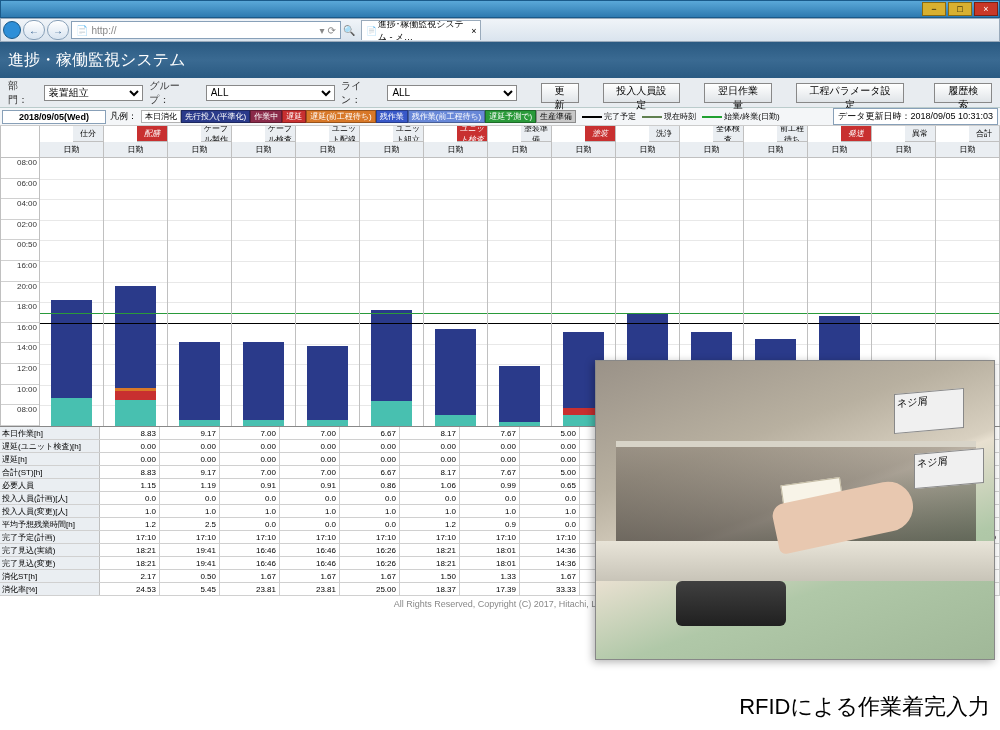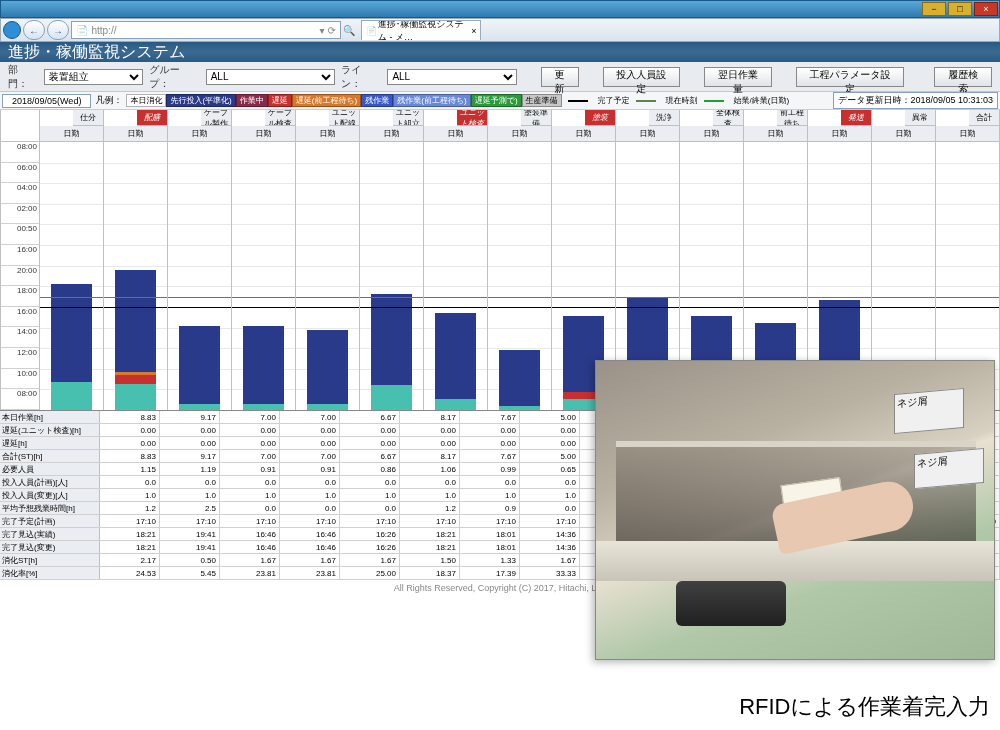--- a/index.html
+++ b/index.html
@@ -9,42 +9,42 @@
 .titlebar .winbtn { width: 24px; height: 14px; margin: 0 1px; background: #d8b030; border: 1px solid #8a6a10; display: flex; align-items: center; justify-content: center; font-size: 9px; }
 .titlebar .winbtn.close { background: #c83828; border-color: #802010; color: #fff; }
 
 .ie-bar { height: 24px; background: linear-gradient(#f0f4f8,#dae4ee); border: 1px solid #9ab; display: flex; align-items: center; font-size: 10px; padding: 0 2px; gap: 2px; }
 .ie-bar .ie-icon { width: 18px; height: 18px; background: #2e8fd8; border-radius: 50%; border: 1px solid #1a5a8a; }
 .navbtn { width: 22px; height: 20px; border: 1px solid #88a0b8; background: linear-gradient(#fff,#d8e4f0); border-radius: 10px; display: flex; align-items: center; justify-content: center; font-size: 10px; color: #2a5a8a; }
 .url-box { flex: 0 0 270px; height: 18px; border: 1px solid #88a0b8; background: #fff; display: flex; align-items: center; padding: 0 4px; color: #888; font-size: 10px; gap: 3px; }
 .tab { flex: 0 0 120px; height: 20px; border: 1px solid #9ab; border-bottom: none; background: #fff; display: flex; align-items: center; padding: 0 4px; font-size: 9px; margin-left: 4px; overflow: hidden; }
 .tab .close { margin-left: auto; }
 
-.app-title { height: 20px; background: linear-gradient(#2a5a82,#3a6a92,#2a5a82); color: #fff; font-size: 16px; display: flex; align-items: center; padding: 0 8px; }
+.app-title { height: 36px; background: linear-gradient(#2a5a82,#3a6a92,#2a5a82); color: #fff; font-size: 16px; display: flex; align-items: center; padding: 0 8px; }
 
 .filter-bar { height: 30px; background: #e8ecf0; border-bottom: 1px solid #bcc; display: flex; align-items: center; padding: 0 8px; gap: 6px; font-size: 10px; }
 .filter-bar label { color: #333; }
 .filter-bar select { height: 16px; font-size: 10px; border: 1px solid #888; background: #fff; }
 .fbtn { height: 20px; padding: 0 8px; background: linear-gradient(#fff,#e0e4e8); border: 1px solid #888; font-size: 10px; cursor: pointer; margin-left: 18px; }
 .spacer { flex: 1; }
 
 .info-row { height: 18px; background: #f4f6f8; display: flex; align-items: center; font-size: 9px; padding: 0 2px; gap: 2px; border-bottom: 1px solid #ccc; }
-.date-chip { border: 1px solid #88a0b8; background: #fff; padding: 1px 9px; }
+.date-chip { border: 1px solid #88a0b8; background: #fff; padding: 1px 16px; font-weight: bold; }
 .legend-label { padding: 0 2px; }
 .legtag { padding: 1px 3px; border: 1px solid rgba(0,0,0,0.3); font-size: 8px; }
 .leg-white { background: #fff; }
 .leg-navy { background: #2a3a8a; color: #fff; }
 .leg-maroon { background: #8a2a4a; color: #fff; }
 .leg-red { background: #c83030; color: #fff; }
 .leg-orange { background: #d87828; color: #fff; }
 .leg-blue { background: #3858c8; color: #fff; }
 .leg-lblue { background: #6888d8; color: #fff; }
 .leg-green { background: #2a9a3a; color: #fff; }
 .leg-gray { background: #c8c8c8; }
-.leg-line { display: inline-flex; align-items: center; gap: 10px; font-size: 8px; }
+.leg-line { display: inline-flex; align-items: center; gap: 2px; font-size: 8px; }
 .leg-line .sw { width: 20px; height: 2px; }
 .ts-chip { margin-left: auto; border: 1px solid #88a0b8; background: #fff; padding: 1px 4px; }
 
 .content { display: flex; height: 560px; }
 .hours-col { width: 40px; display: flex; flex-direction: column; }
 .hour-hdr { height: 32px; border: 1px solid #c0c0c0; border-top: none; }
 .hours-body { flex: 1; display: flex; flex-direction: column; border-left: 1px solid #c0c0c0; border-right: 1px solid #c0c0c0; }
 .hour-slot { flex: 1; border-bottom: 1px solid #d0d0d0; font-size: 8px; text-align: right; padding-right: 2px; color: #333; }
 
 .proc-cols { flex: 1; display: flex; }

